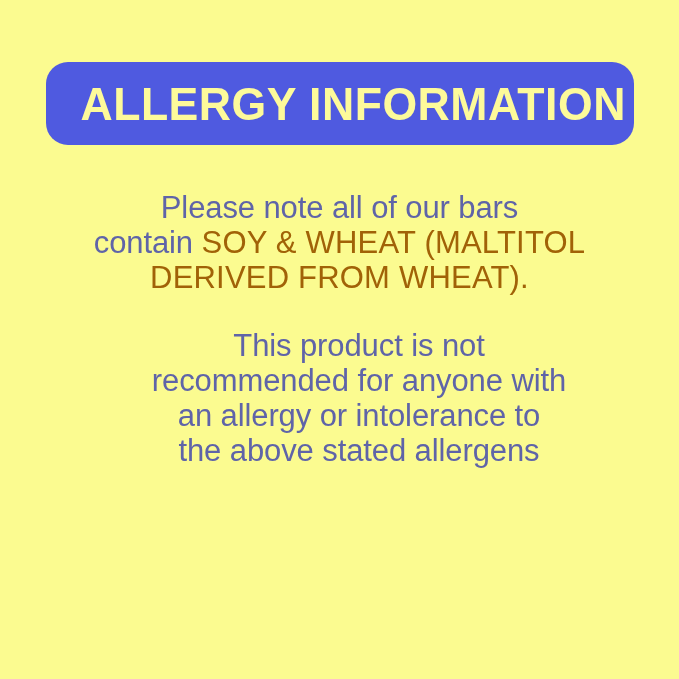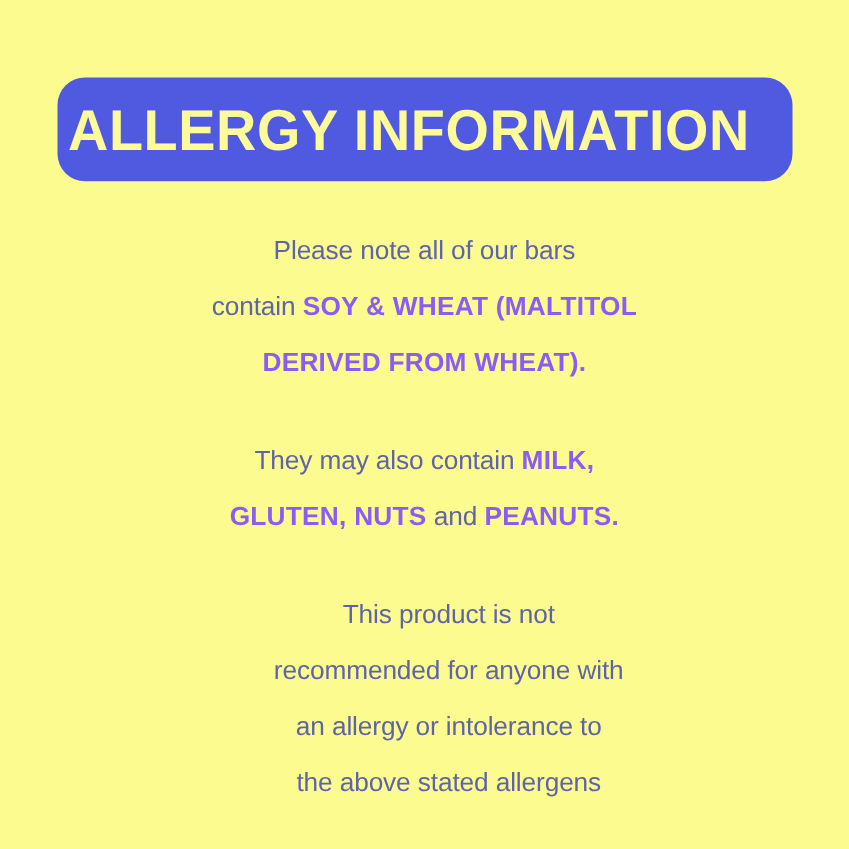--- a/index.html
+++ b/index.html
@@ -23,21 +23,21 @@
   .header-bar {
     position: absolute;
     left: 46px;
     top: 62px;
     width: 588px;
     height: 83px;
     background: #4f5ae0;
     border-radius: 22px;
     display: flex;
     align-items: center;
-    justify-content: flex-start;
+    justify-content: flex-end;
   }
   .header-title {
     color: #fdfa9a;
     font-family: "Liberation Sans Narrow", "Liberation Sans", sans-serif;
     font-weight: bold;
     font-size: 46px;
     line-height: 1;
     letter-spacing: 0.5px;
     transform: scaleX(0.97);
     white-space: nowrap;
@@ -45,58 +45,56 @@
   }
   .body-copy {
     position: absolute;
     left: 0;
     top: 178px;
     width: 679px;
     text-align: center;
   }
   .para {
     color: #5f64a8;
-    font-size: 21px;
-    line-height: 45px;
+    font-size: 31px;
+    line-height: 35px;
     letter-spacing: -0.1px;
-    margin: 0;
+    margin: 12px;
     padding: 0;
     white-space: pre-line;
   }
   .para + .para {
     margin-top: 33px;
   }
   .para-3 {
     margin-top: 43px;
     padding-left: 39px;
   }
   .strong {
-    color: #8b5cf6;
+    color: #a16207;
     font-family: "Liberation Sans Narrow", "Liberation Sans", sans-serif;
-    font-weight: bold;
+    font-weight: normal;
     letter-spacing: 0.2px;
   }
 </style>
 </head>
 <body>
 
 <div class="panel">
 
   <div class="header-bar">
     <div class="header-title">ALLERGY INFORMATION</div>
   </div>
 
   <div class="body-copy">
 
     <p class="para"><span>Please note all of our bars
 contain </span><span class="strong">SOY &amp; WHEAT (MALTITOL
 DERIVED FROM WHEAT).</span></p>
 
-    <p class="para"><span>They may also contain </span><span class="strong">MILK,
-GLUTEN, NUTS</span><span> and </span><span class="strong">PEANUTS.</span></p>
 
     <p class="para para-3"><span>This product is not
 recommended for anyone with
 an allergy or intolerance to
 the above stated allergens</span></p>
 
   </div>
 
 </div>
 

